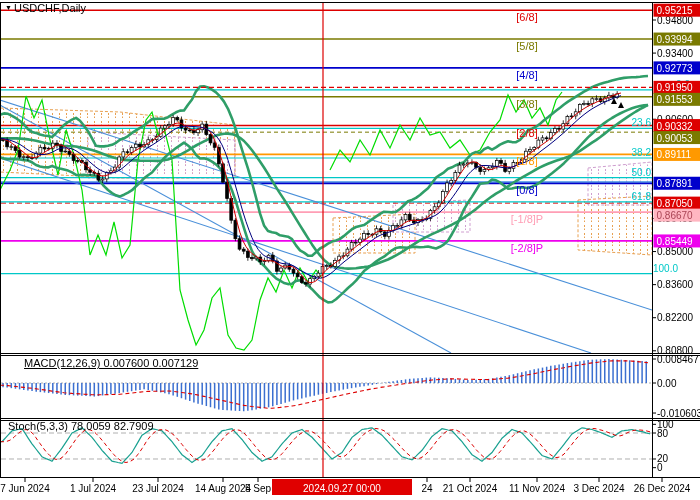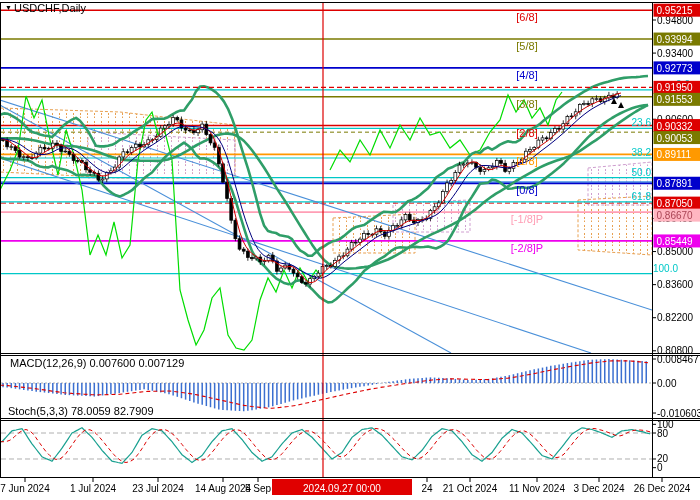--- a/index.html
+++ b/index.html
@@ -660,15 +660,15 @@
         <text x="599" y="492" text-anchor="middle" font-size="10" fill="#000">3 Dec 2024</text>
         <line x1="662" y1="478" x2="662" y2="482" stroke="#000" stroke-width="1"></line>
         <text x="662" y="492" text-anchor="middle" font-size="10" fill="#000">26 Dec 2024</text>
         <rect x="272" y="479" width="140" height="16" fill="#e00000"></rect>
         <text x="342" y="491.5" text-anchor="middle" font-size="10" fill="#fff">2024.09.27 00:00</text>
       </g>
     </svg>
   <div class="lbl" style="left:5px;top:2px;">
     <span class="tri">▼</span><span>USDCHF,Daily</span>
   </div>
-  <div class="lbl" style="left:10px;top:357px;">MACD(12,26,9) 0.007600 0.007129</div>
-  <div class="lbl" style="left:8px;top:405px;">Stoch(5,3,3) 78.0059 82.7909</div>
+  <div class="lbl" style="left:24px;top:357px;text-decoration:underline;">MACD(12,26,9) 0.007600 0.007129</div>
+  <div class="lbl" style="left:8px;top:420px;">Stoch(5,3,3) 78.0059 82.7909</div>
 </div>
 
 </body></html>

